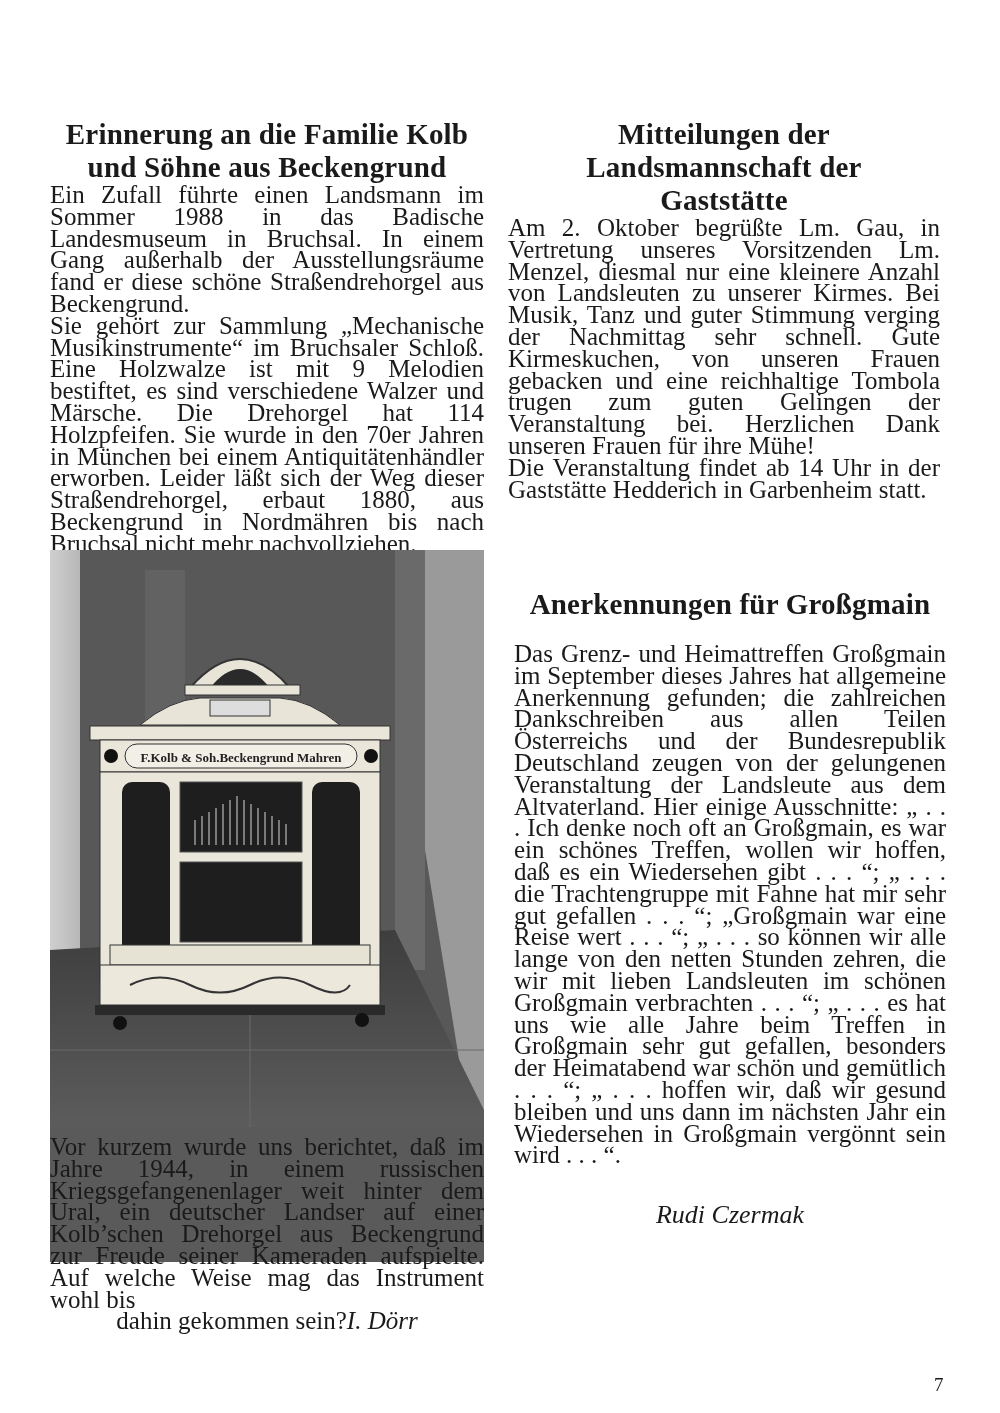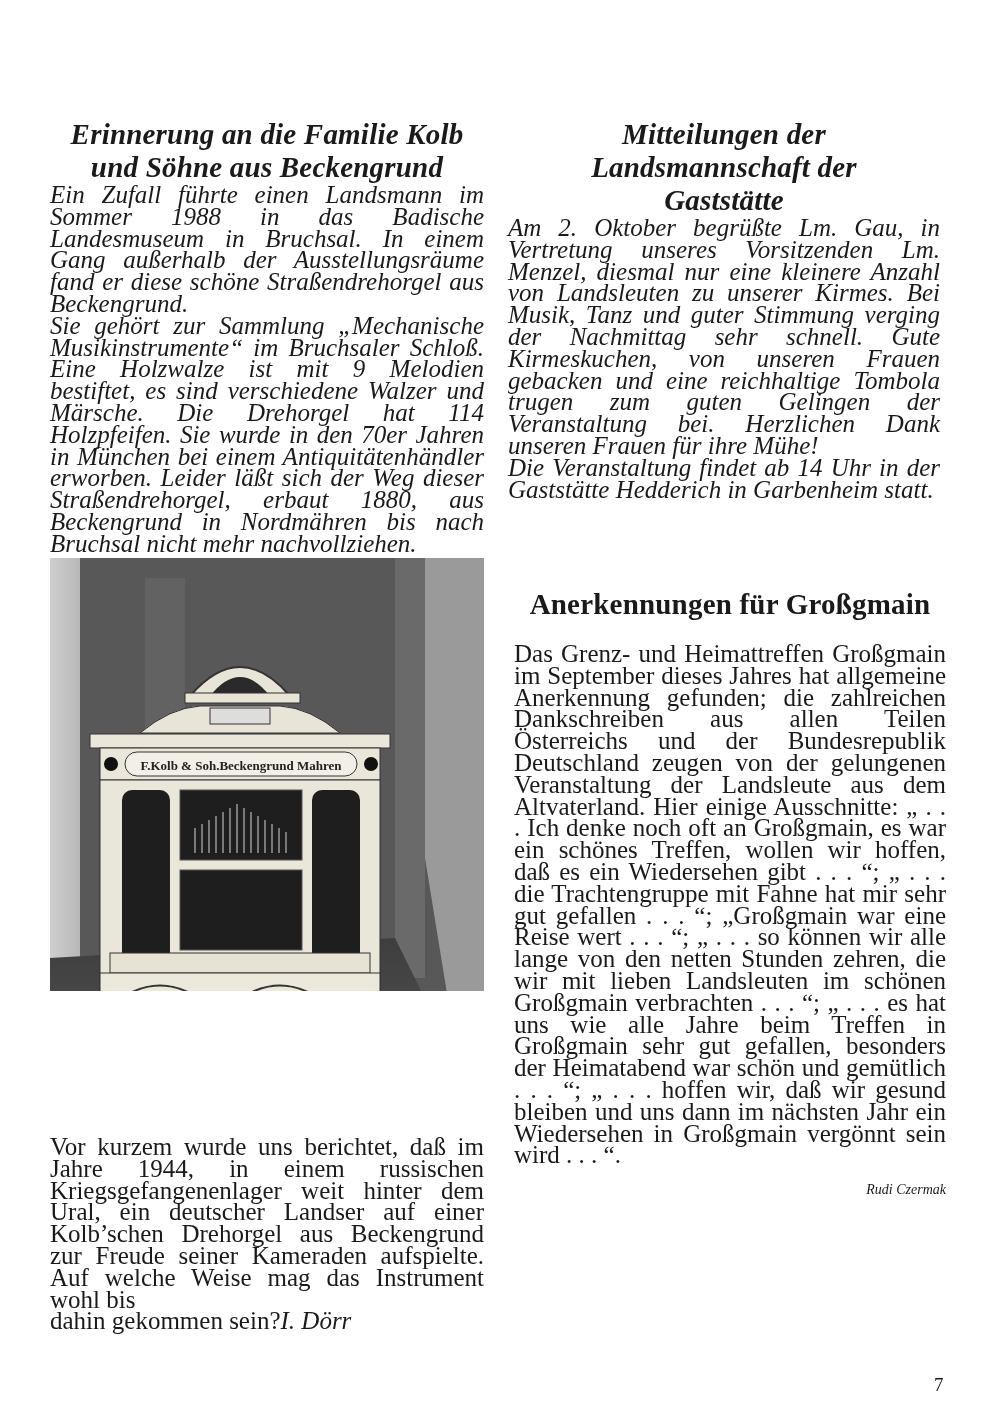--- a/index.html
+++ b/index.html
@@ -1,44 +1,44 @@
 <!DOCTYPE html>
 <html><head>
 <meta charset="utf-8">
 <style>
   html, body { margin: 0; padding: 0; background: #ffffff; }
   body {
     width: 1000px; height: 1413px; position: relative; overflow: hidden;
     font-family: "Liberation Serif", "DejaVu Serif", serif; color: #1a1a1a;
   }
-  .col { position: absolute; font-style: italic; }
+  .col { position: absolute; }
   .col-left { left: 50px; top: 118px; width: 434px; }
   .col-right { left: 508px; top: 118px; width: 432px; }
   h1.headline {
     margin: 0; font-weight: bold; text-align: center;
     font-size: 29px; line-height: 33px; letter-spacing: 0.2px;
     font-family: "Liberation Serif", "DejaVu Serif", serif;
   }
   .body-text {
     font-size: 25px; line-height: 21.8px; text-align: justify;
     text-align-last: left; hyphens: manual;
   }
   .body-text p { margin: 0; }
   .left-head { margin-bottom: 14px; }
   .right-head-1 { margin-bottom: 12px; }
   .photo {
-    position: absolute; left: 50px; top: 550px; width: 434px; height: 433px;
-    background: #5a5a5a; overflow: hidden; margin-top: 8px;
+    position: absolute; left: 50px; top: 550px; width: 434px; height: 712px;
+    background: #5a5a5a; overflow: hidden;
   }
   .caption { position: absolute; left: 50px; top: 1136px; width: 434px; }
-  .signoff { display: flex; justify-content: flex-start; }
+  .signoff { display: flex; justify-content: center; }
   .signature { font-style: italic; }
   .section2 { position: absolute; left: 514px; top: 588px; width: 432px; }
   .section2 h1 { margin-bottom: 22px; }
-  .sig-right { text-align: right; font-style: italic; font-size: 14px; margin-top: 16px; }
+  .sig-right { text-align: center; font-style: italic; font-size: 26px; margin-top: 34px; }
   .page-number { position: absolute; left: 934px; top: 1374px; font-size: 19px; }
 </style>
 </head>
 <body>
 
 <div class="col col-left">
   <h1 class="headline left-head">
     <span>Erinnerung an die Familie Kolb</span><br>
     <span>und Söhne aus Beckengrund</span>
   </h1>

